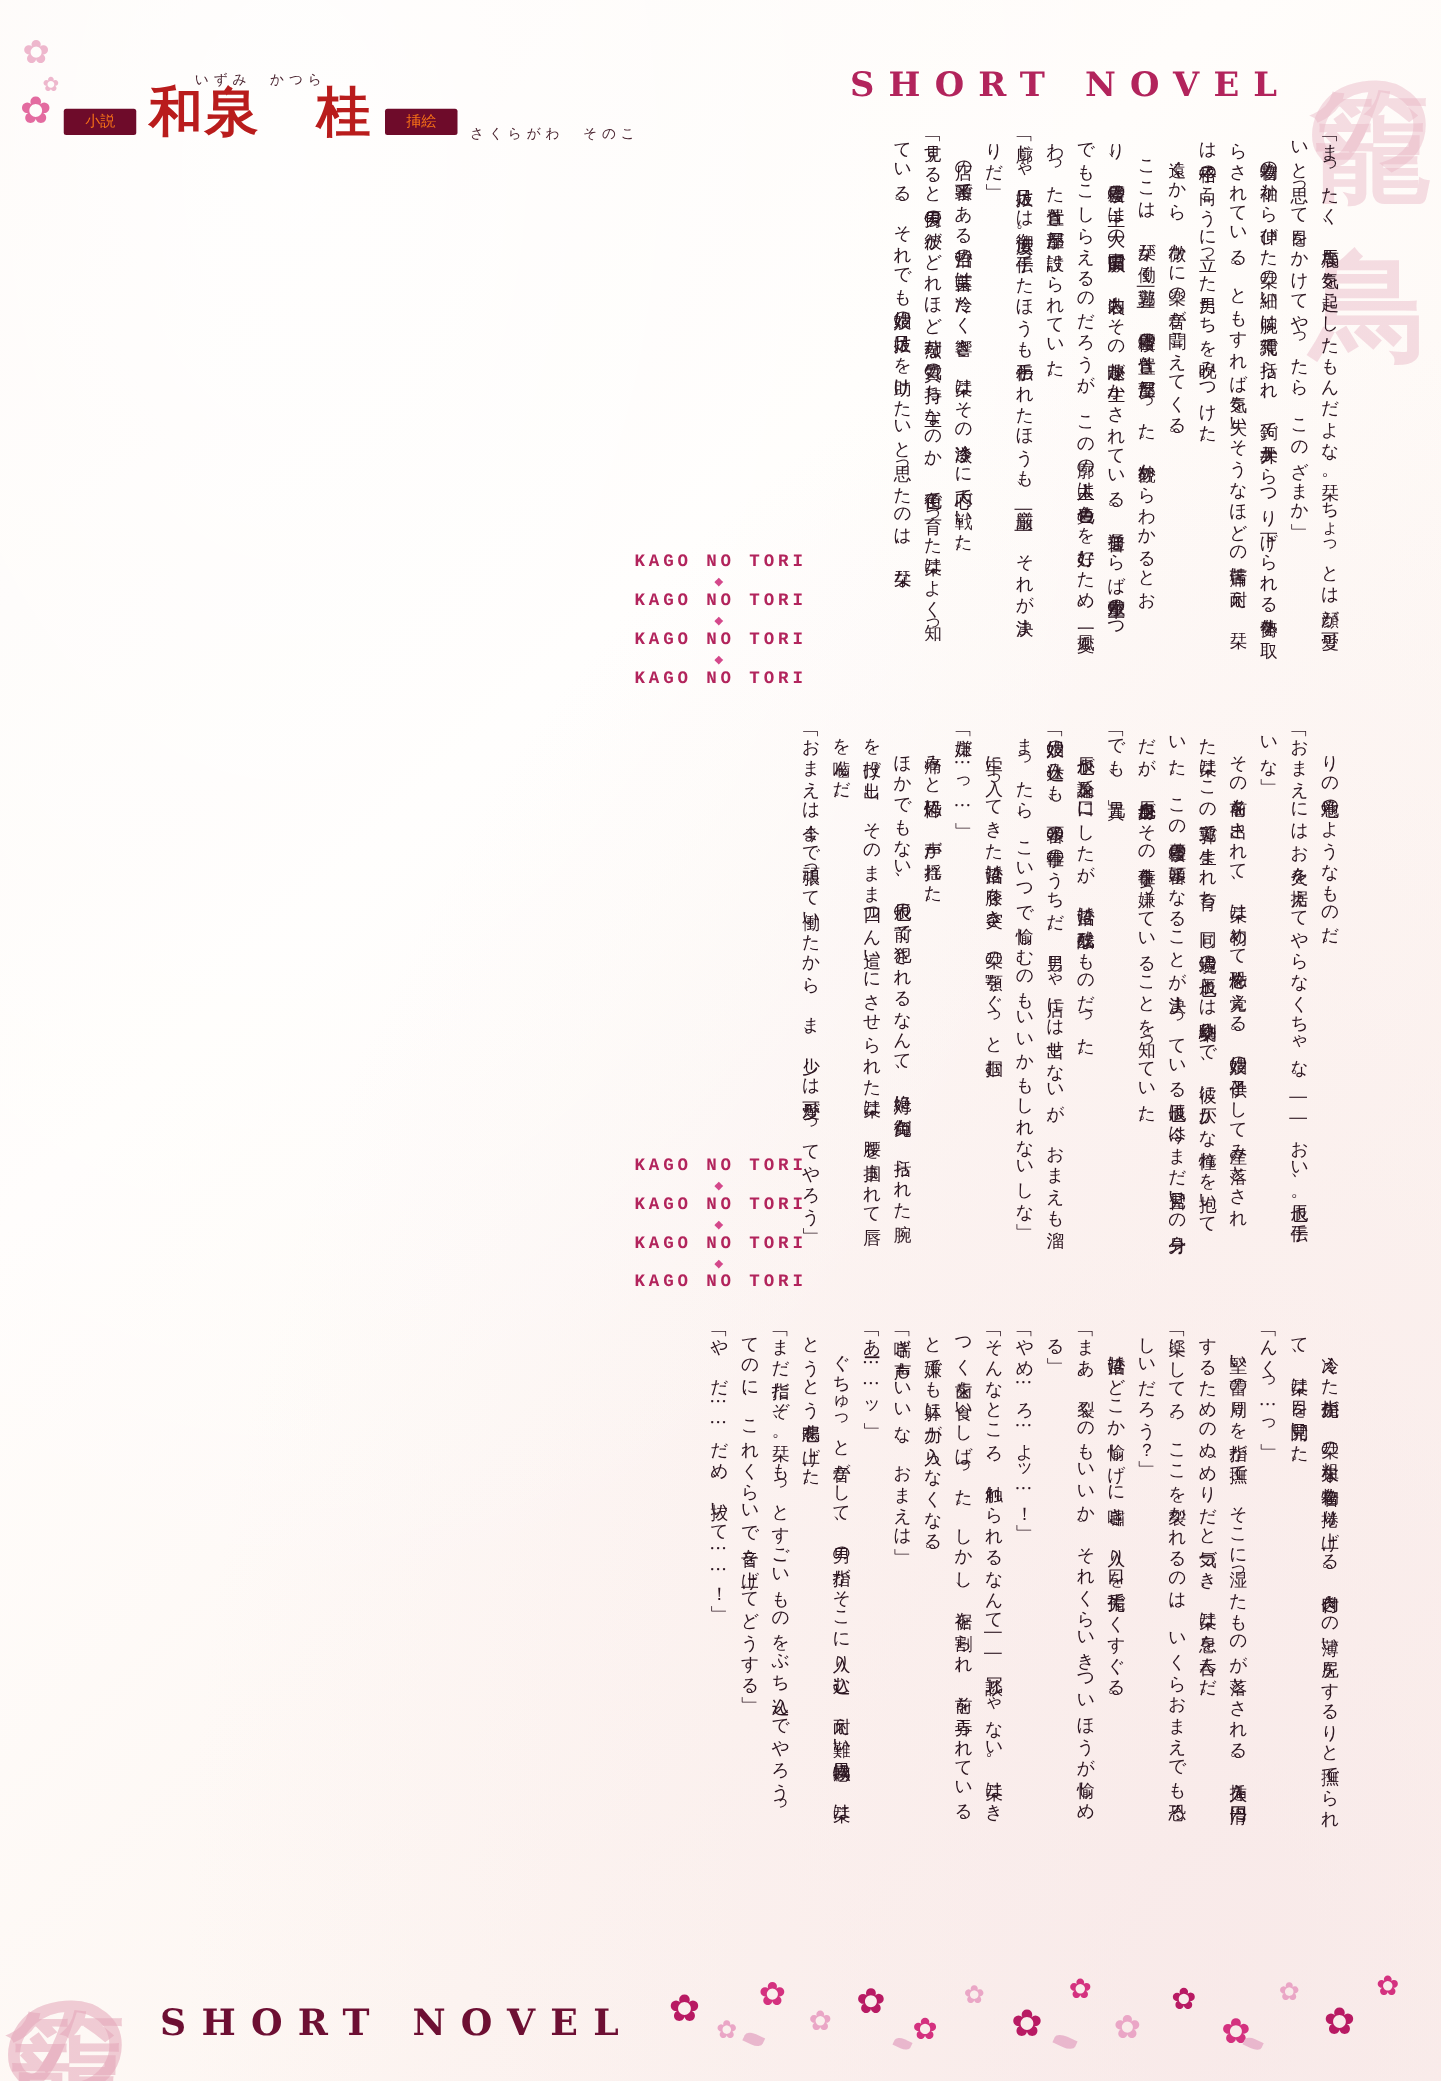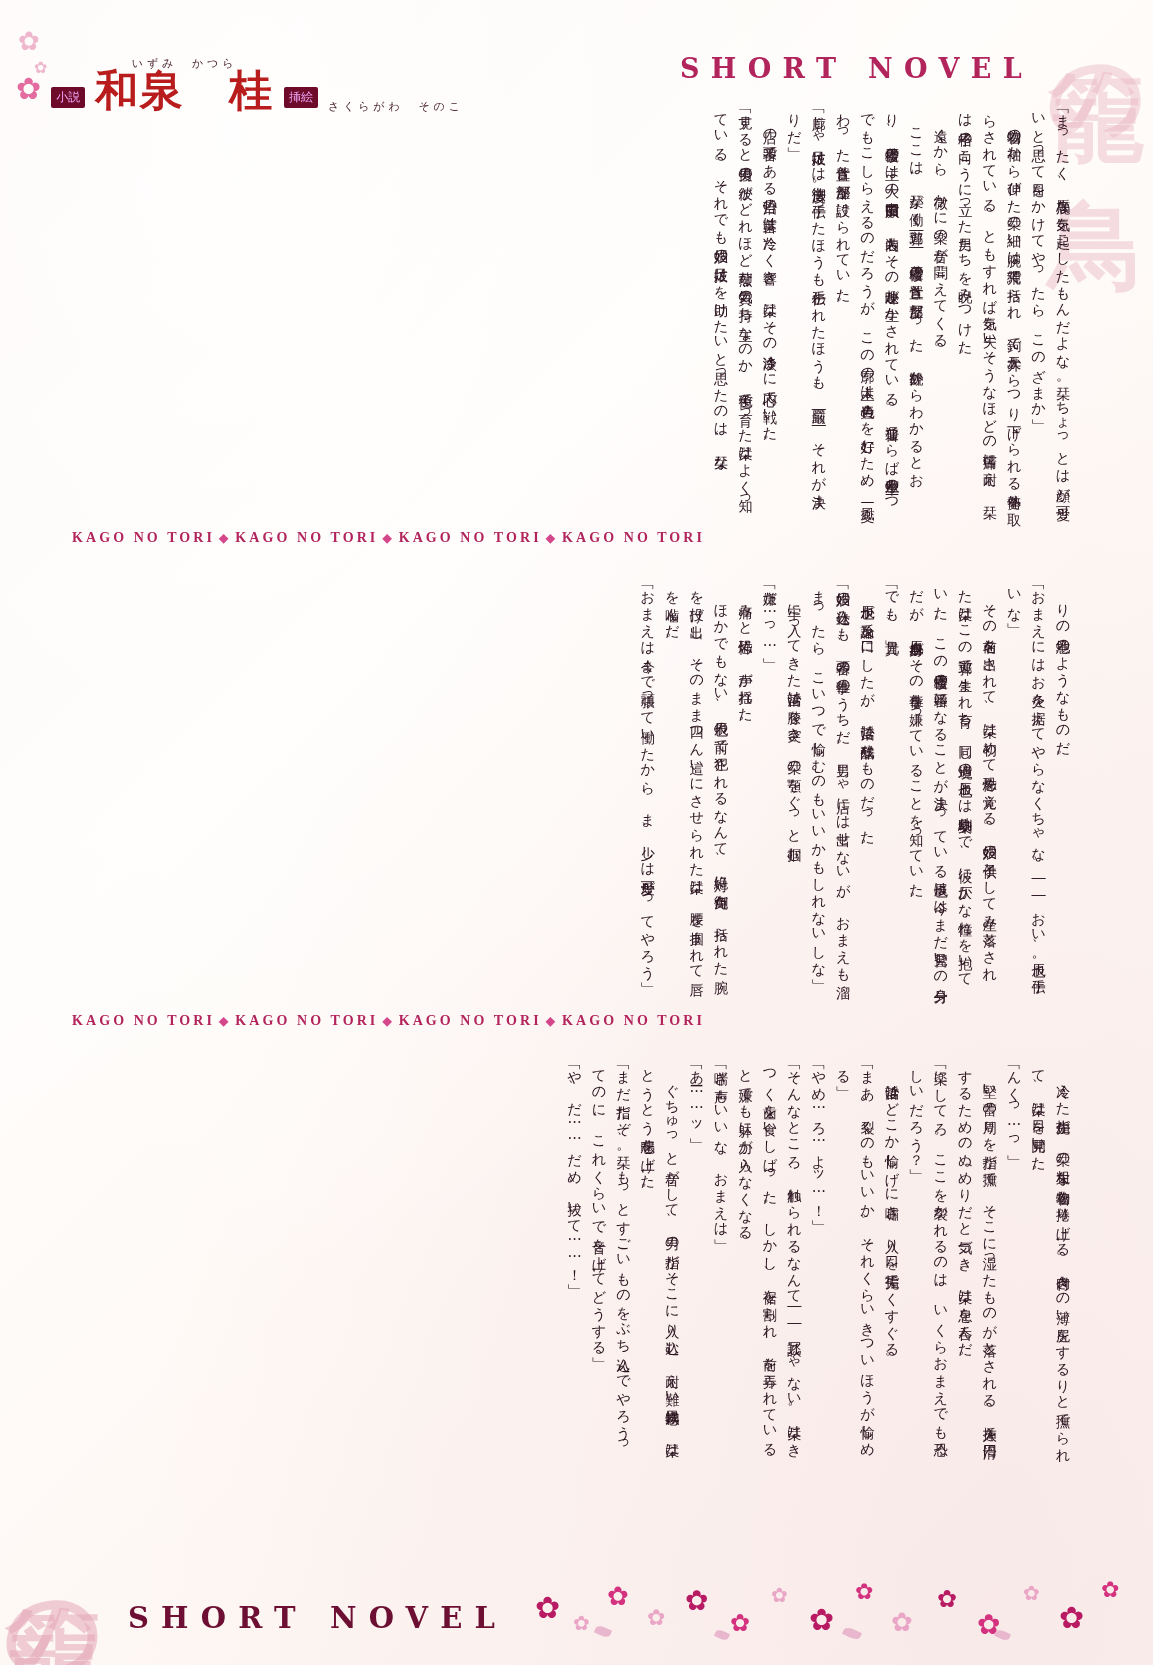--- a/index.html
+++ b/index.html
@@ -64,26 +64,26 @@
     gap: 10px;
   }
   .sakura {
     color: #e36ba0;
     font-size: 30px;
     line-height: 1;
     margin-bottom: 8px;
   }
   .tagbox {
     background: #6e0b2a;
-    color: #f0abfc;
+    color: #f97316;
     font-size: 12px;
     line-height: 1.05;
     width: 26px;
     text-align: center;
-    padding: 4px 4px;
+    padding: 4px 16px;
     border-radius: 2px;
     letter-spacing: 0;
     margin-bottom: 4px;
   }
   .namewrap {
     display: flex;
     flex-direction: column;
     align-items: center;
   }
   .ruby-line {
@@ -138,27 +138,28 @@
   #block3 { top: 1060px; right: 78px; height: 404px; width: 918px; }
 
   
   .divider {
     position: absolute;
     left: 72px;
     right: 72px;
     height: 26px;
     display: flex;
     align-items: center;
-    justify-content: flex-start;
+    justify-content: flex-end;
     color: #b2245c;
     font-size: 14px;
     letter-spacing: 0.22em;
     font-weight: bold;
-    font-family: Liberation Serif, serif;
+    font-family: Liberation Mono, monospace;
     user-select: none;
+    flex-direction: column;
   }
   .divider .dot {
     color: #d4488b;
     font-size: 12px;
     margin: 0 4px;
   }
   #divider1 { top: 525px; }
   #divider2 { top: 1008px; }
 
   

